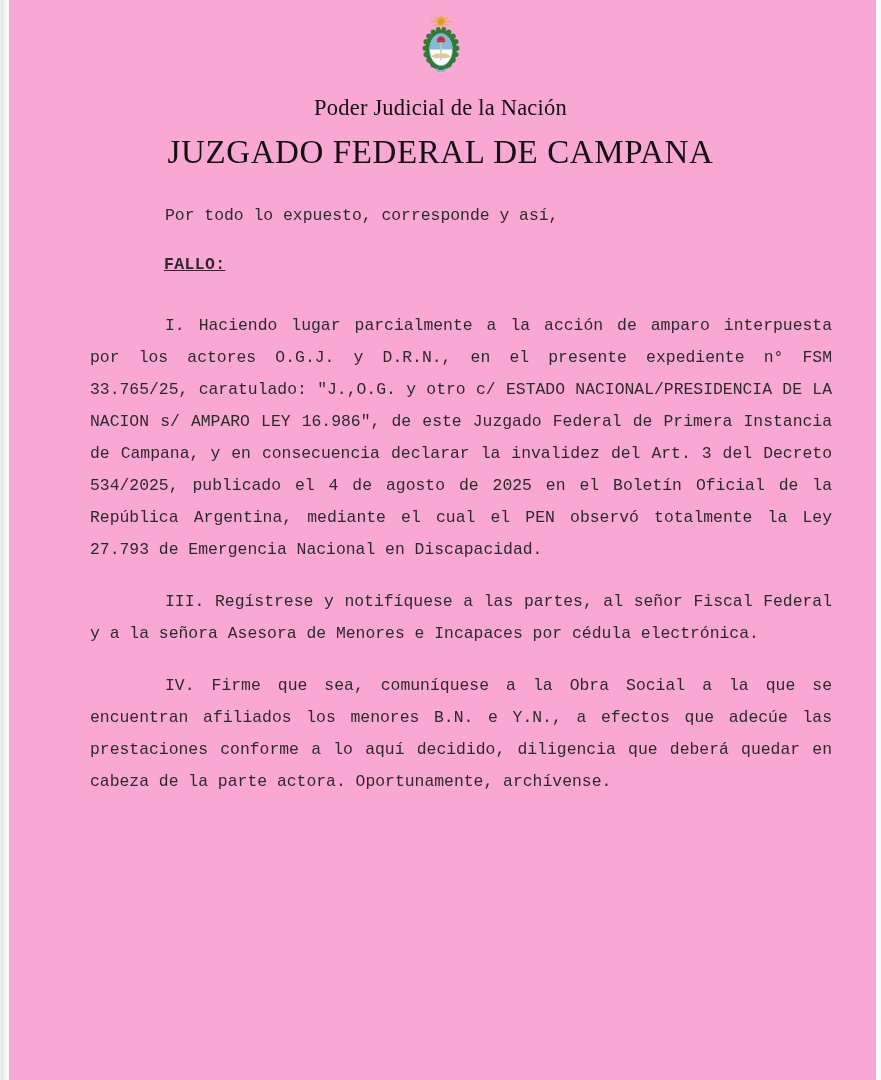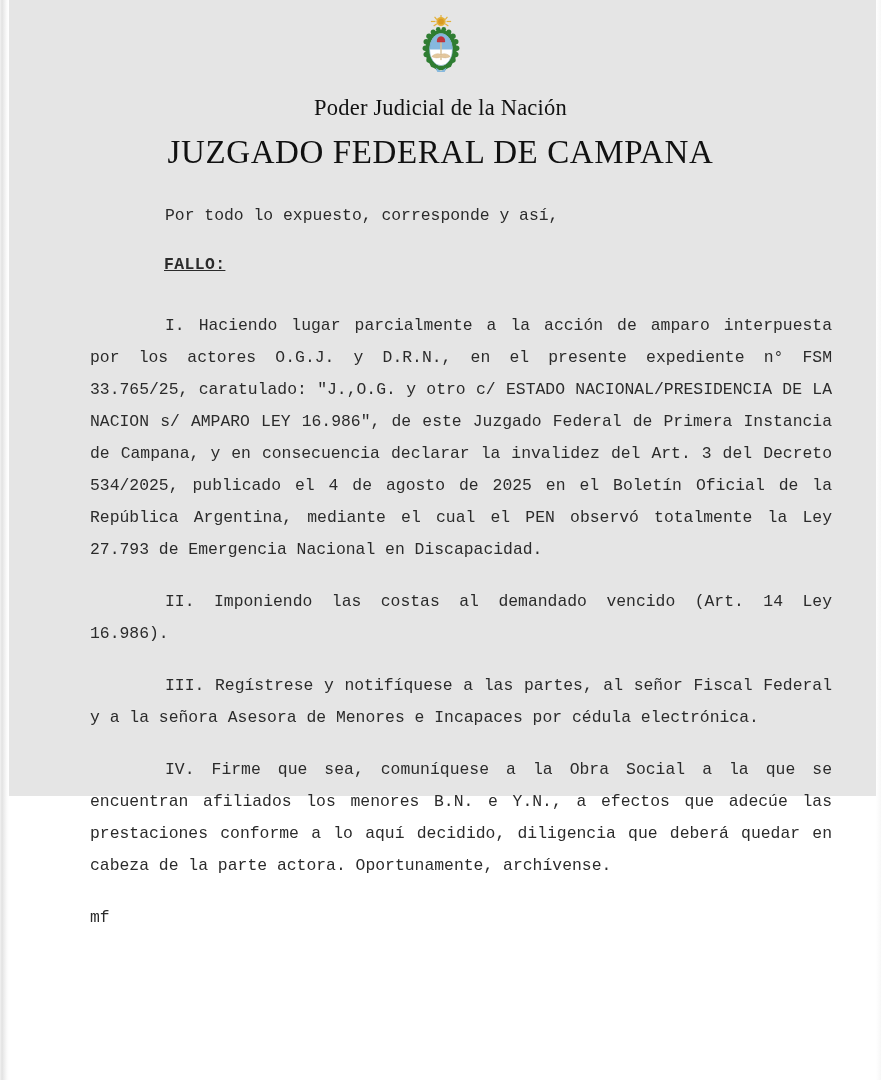--- a/index.html
+++ b/index.html
@@ -38,22 +38,22 @@
     width: 5px;
     height: 1080px;
     background: linear-gradient(to left, #f7f7f7 0px, #ffffff 5px);
     pointer-events: none;
   }
 
   .page {
     position: absolute;
     left: 0; top: 0;
     width: 881px;
-    height: 796px;
-    background: #e5e5e5;
+    height: 1080px;
+    background: #f9a8d4;
   }
 
   
   .crest-wrap {
     text-align: center;
     padding-top: 14px;
     height: 78px;
   }
   .crest {
     display: inline-block;
@@ -192,22 +192,20 @@
   <div class="header-line-2">JUZGADO FEDERAL DE CAMPANA</div>
 
   <div class="body-area">
 
     <p class="para lead-para"><span class="indent"></span><span>Por todo lo expuesto, corresponde y así,</span></p>
 
     <p class="para fallo-para"><span class="indent-small"></span><span class="fallo">FALLO:</span></p>
 
     <p class="para"><span class="indent"></span><span>I. Haciendo lugar parcialmente a la acción de amparo interpuesta por los actores O.G.J. y D.R.N., en el presente expediente n° FSM 33.765/25, caratulado: "J.,O.G. y otro c/ ESTADO NACIONAL/PRESIDENCIA DE LA NACION s/ AMPARO LEY 16.986", de este Juzgado Federal de Primera Instancia de Campana, y en consecuencia declarar la invalidez del Art. 3 del Decreto 534/2025, publicado el 4 de agosto de 2025 en el Boletín Oficial de la República Argentina, mediante el cual el PEN observó totalmente la Ley 27.793 de Emergencia Nacional en Discapacidad.</span></p>
 
-    <p class="para"><span class="indent"></span><span>II. Imponiendo las costas al demandado vencido (Art. 14 Ley 16.986).</span></p>
 
     <p class="para"><span class="indent"></span><span>III. Regístrese y notifíquese a las partes, al señor Fiscal Federal y a la señora Asesora de Menores e Incapaces por cédula electrónica.</span></p>
 
     <p class="para"><span class="indent"></span><span>IV. Firme que sea, comuníquese a la Obra Social a la que se encuentran afiliados los menores B.N. e Y.N., a efectos que adecúe las prestaciones conforme a lo aquí decidido, diligencia que deberá quedar en cabeza de la parte actora. Oportunamente, archívense.</span></p>
 
-    <div class="signature">mf</div>
 
   </div>
 </div>
 
 </body></html>

